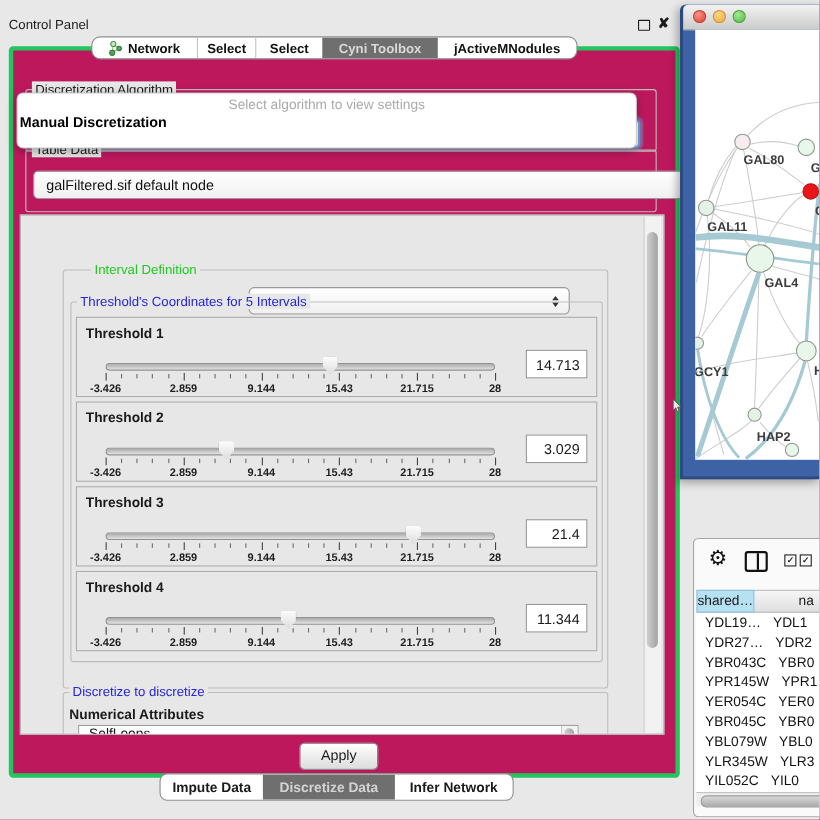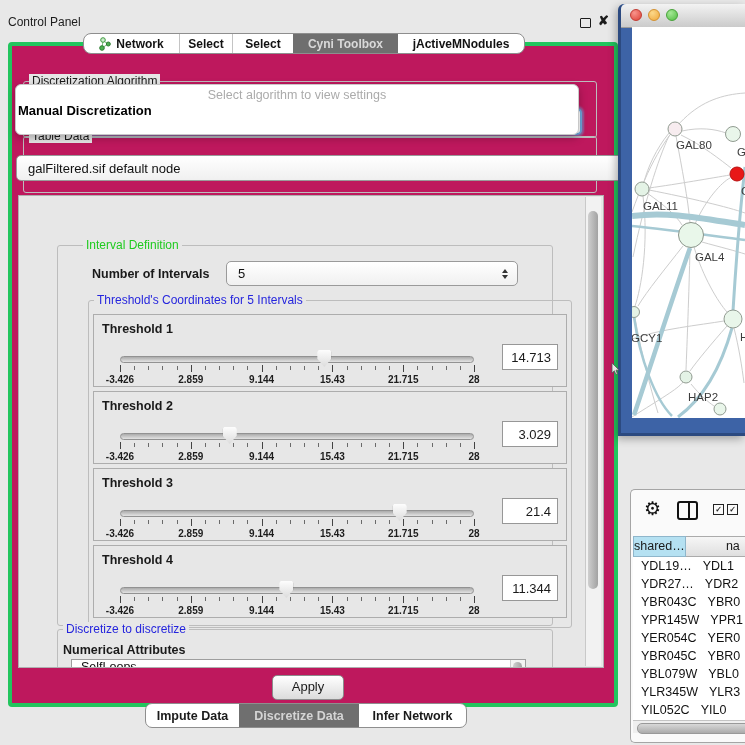--- a/index.html
+++ b/index.html
@@ -37,35 +37,35 @@
   .algo-combo{left:6px;top:26px;width:548px;height:23px;background:#fff;border:2px solid #6EA6DC;
               border-radius:5px;box-shadow:0 0 2px 2px rgba(110,166,220,.55);}
 
   .tabledata-group{left:11px;top:90px;width:572px;height:55px;}
   .combo{position:absolute;background:linear-gradient(#FFFFFF,#F0F0F0);border:1px solid #9A9A9A;
          border-radius:5px;font-size:13px;color:#111;display:flex;align-items:center;padding-left:11px;box-sizing:border-box;}
   .stepper{position:absolute;right:9px;top:50%;transform:translateY(-50%);display:flex;flex-direction:column;gap:2px;}
   .stepper i{display:block;width:0;height:0;border-left:3.5px solid transparent;border-right:3.5px solid transparent;}
   .stepper .up{border-bottom:4.5px solid #333;}
   .stepper .dn{border-top:4.5px solid #333;}
-  .td-combo{left:4px;top:109px;width:644px;height:26px;}
+  .td-combo{left:18px;top:109px;width:644px;height:26px;}
 
   
   .scroll-panel{left:6px;top:149px;width:584px;height:471px;background:#E7E7E7;
                 border:1px solid #B0B0B0;overflow:hidden;}
   .v-scrollbar{position:absolute;top:1px;bottom:1px;right:2px;width:15px;background:#F2F2F2;
                border-left:1px solid #C9C9C9;}
   .v-thumb{position:absolute;left:2px;width:10px;border-radius:6px;
            background:linear-gradient(90deg,#CFCFCF,#A2A2A2);}
 
   .interval-group{left:38px;top:49px;width:494px;height:379px;}
   .interval-group>.gtitle,.attr-group>.gtitle,.thr-group>.gtitle{background:#E7E7E7;}
   .noi-label{left:34px;top:21px;font-weight:bold;font-size:12.5px;}
   .noi-combo{left:168px;top:15px;width:292px;height:25px;}
-  .thr-group{left:6px;top:54px;width:482px;height:326px;margin-left:24px;}
+  .thr-group{left:6px;top:28px;width:482px;height:326px;}
 
   .th-panel{position:absolute;left:4px;width:474px;height:73px;background:#E7E7E7;border:1px solid #ADADAD;box-sizing:border-box;}
   .th-label{position:absolute;left:8px;top:7px;font-weight:bold;font-size:12.5px;}
   .slider-area{position:absolute;left:26px;right:92px;top:33px;height:38px;}
   .slider-track{position:absolute;left:0;right:0;top:8px;height:5px;border:1px solid #929292;border-radius:4px;
                 background:linear-gradient(#ABABAB,#E3E3E3);}
   .slider-handle{position:absolute;top:2px;width:14px;height:17px;
                  background:linear-gradient(#FDFDFD,#DCDCDC);
                  clip-path:polygon(10% 0,90% 0,100% 12%,100% 52%,50% 100%,0 52%,0 12%);
                  filter:drop-shadow(0 0 1px #6F6F6F);}
@@ -97,21 +97,21 @@
   
   .popup{left:15px;top:84px;width:562px;height:49px;background:#fff;border:1px solid #C8C8C8;
          border-radius:6px;box-shadow:0 3px 9px rgba(0,0,0,.28);z-index:40;}
   .popup-hint{position:absolute;left:0;right:0;top:3px;text-align:center;color:#ABABAB;font-size:12.5px;}
   .popup-opt1{position:absolute;left:2px;top:18px;font-size:13px;font-weight:bold;color:#000;}
   .popup-opt2{position:absolute;left:2px;top:33px;font-size:13px;color:#000;}
 
   
   .net-window{left:618px;top:4px;width:127px;height:432px;background:#3D63A6;border-radius:6px 0 0 0;
               border-left:3px solid #2C4A80;border-bottom:3px solid #2C4A80;box-sizing:border-box;
-              box-shadow:-2px 3px 8px rgba(0,0,0,.3);}
+              box-shadow:-2px 3px 8px rgba(0,0,0,.3);font-weight:bold;}
   .net-titlebar{position:absolute;left:0;top:0;right:0;height:23px;border-radius:5px 0 0 0;
                 background:linear-gradient(#F3F3F3,#CBCBCB);border-bottom:1px solid #9B9B9B;}
   .tl{position:absolute;top:5px;width:12px;height:12px;border-radius:50%;box-sizing:border-box;}
   .tl.red{left:9px;background:radial-gradient(circle at 35% 30%,#F8948C,#DD4136);border:1px solid #C23B32;}
   .tl.yellow{left:27px;background:radial-gradient(circle at 35% 30%,#FBD88A,#F0A83B);border:1px solid #D3912F;}
   .tl.green{left:45px;background:radial-gradient(circle at 35% 30%,#A5E896,#52BC42);border:1px solid #47A339;}
   .net-canvas{position:absolute;left:11px;top:23px;right:0;bottom:15px;background:#fff;overflow:hidden;}
 
   
   .tp-titlebar{left:618px;top:452px;width:127px;height:32px;}

